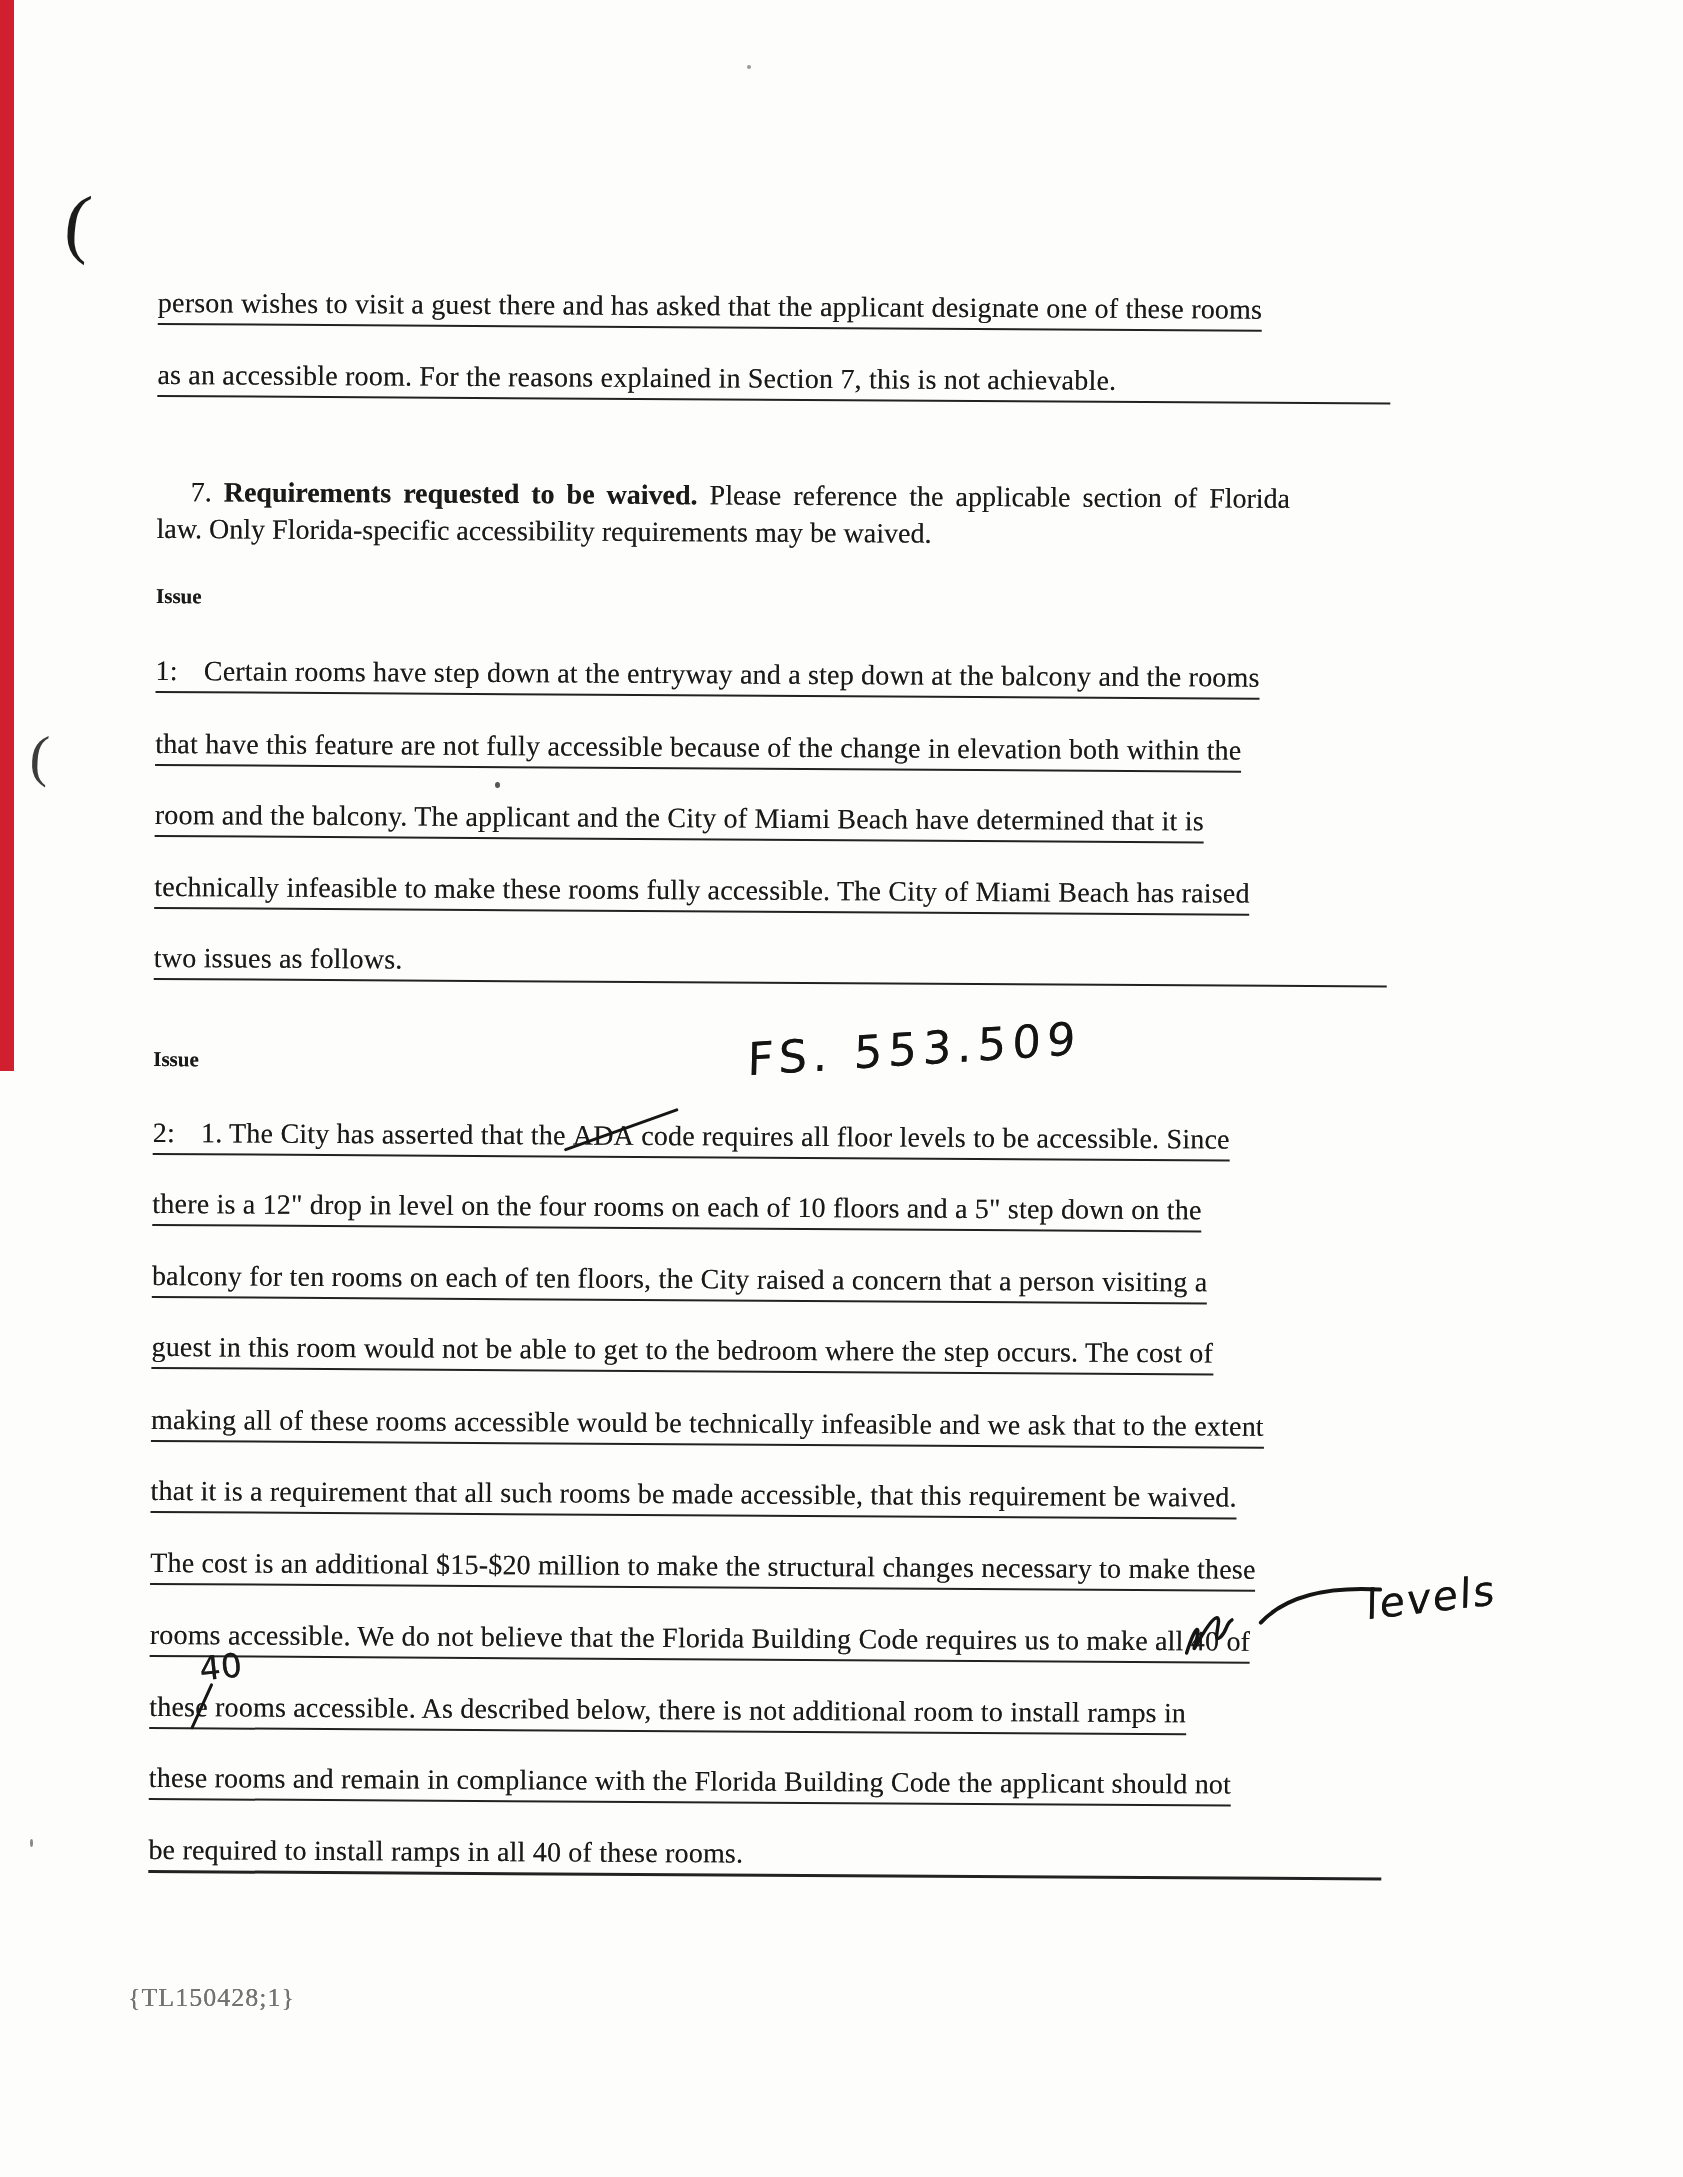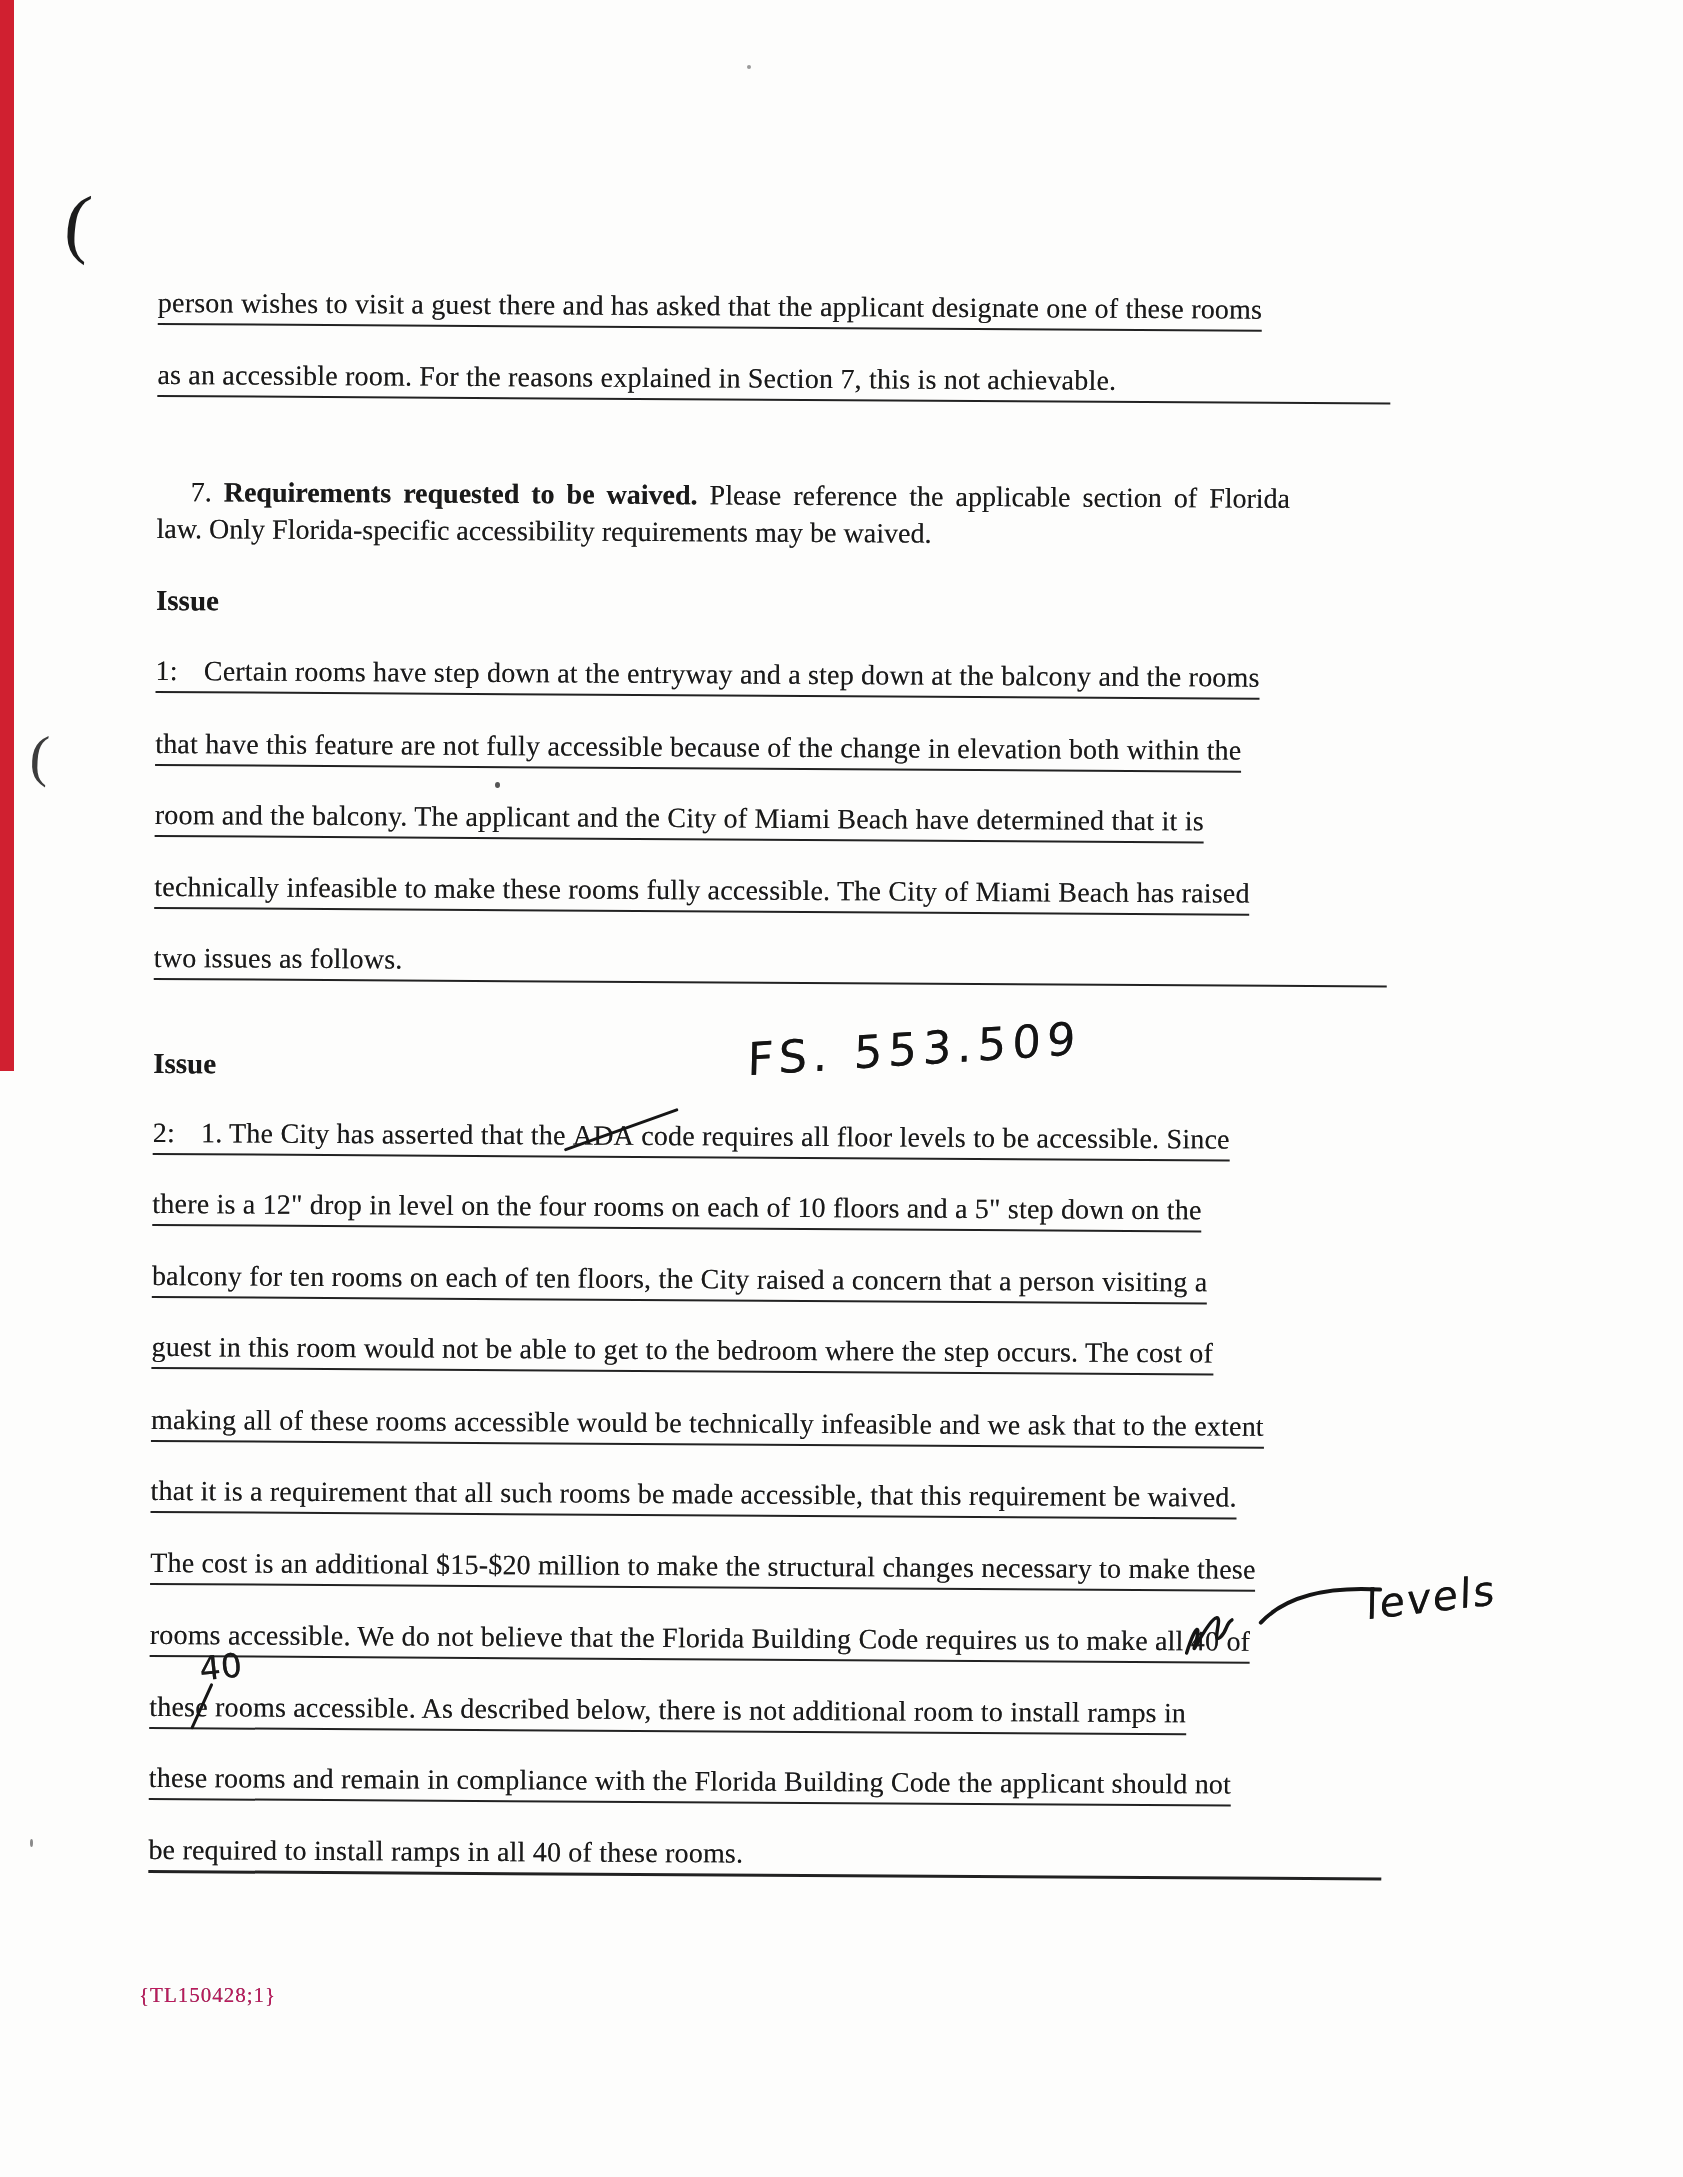--- a/index.html
+++ b/index.html
@@ -15,21 +15,21 @@
   .tline{position:absolute;left:0;white-space:nowrap;font-size:28px;letter-spacing:0.2px;
     text-shadow:0 0 0.5px rgba(10,10,10,0.6);}
   .ul{display:inline-block;border-bottom:2px solid #222;padding-bottom:4px;}
   .ulfull{display:block;width:1233px;border-bottom:2px solid #222;padding-bottom:4px;}
   .ulthick{border-bottom-width:3px;}
   .numgap{display:inline-block;width:26px;}
   .para7{position:absolute;left:0;top:186px;width:1242px;font-size:28px;line-height:37px;
     text-shadow:0 0 0.5px rgba(10,10,10,0.6);}
   .p7line1{white-space:nowrap;word-spacing:5px;text-indent:34px;}
   .p7bold{font-weight:bold;}
-  .heading{position:absolute;left:0;font-size:29px;font-weight:bold;
+  .heading{position:absolute;left:0;font-size:21px;font-weight:bold;
     text-shadow:0 0 0.5px rgba(10,10,10,0.6);}
   
   .hw{position:absolute;font-family:"DejaVu Sans", sans-serif;color:#141414;
     text-shadow:0 0 0.6px rgba(0,0,0,0.7);}
   .fsnote{left:594px;top:731px;font-size:45px;letter-spacing:6px;
     transform:rotate(-4deg) skewX(-5deg);}
   .levelsnote{left:1216px;top:1279px;font-size:41px;letter-spacing:2px;
     transform:rotate(-7deg) skewX(-8deg);}
   .ins40{position:absolute;left:50px;top:-44px;font-family:"DejaVu Sans", sans-serif;
     font-size:33px;transform:rotate(-6deg);text-shadow:0 0 0.6px rgba(0,0,0,0.7);}
@@ -42,22 +42,22 @@
   .swoosh{position:absolute;left:1107px;top:1285px;}
   
   .paren1{position:absolute;left:65px;top:178px;font-size:77px;color:#1c1c1c;
     transform:rotate(6deg);font-family:"Liberation Serif",serif;}
   .paren2{position:absolute;left:30px;top:723px;font-size:57px;color:#3c3c3c;
     transform:rotate(4deg);font-family:"Liberation Serif",serif;}
   .speck{position:absolute;border-radius:50%;background:#555;}
   .speck-a{left:495px;top:782px;width:5px;height:6px;}
   .speck-b{left:747px;top:65px;width:4px;height:4px;background:#9a9a9a;}
   .speck-c{left:30px;top:1839px;width:3px;height:8px;background:#8a8a8a;}
-  .footer{position:absolute;left:139px;top:1983px;font-size:21px;letter-spacing:1px;
-    color:#be185d;text-shadow:0 0 0.5px rgba(10,10,10,0.6);}
+  .footer{position:absolute;left:128px;top:1983px;font-size:26px;letter-spacing:1px;
+    color:#737373;text-shadow:0 0 0.5px rgba(10,10,10,0.6);}
 </style>
 </head>
 <body>
 
 <div class="page">
 
   <div class="redbar"></div>
 
   <span class="paren1">(</span>
   <span class="paren2">(</span>

